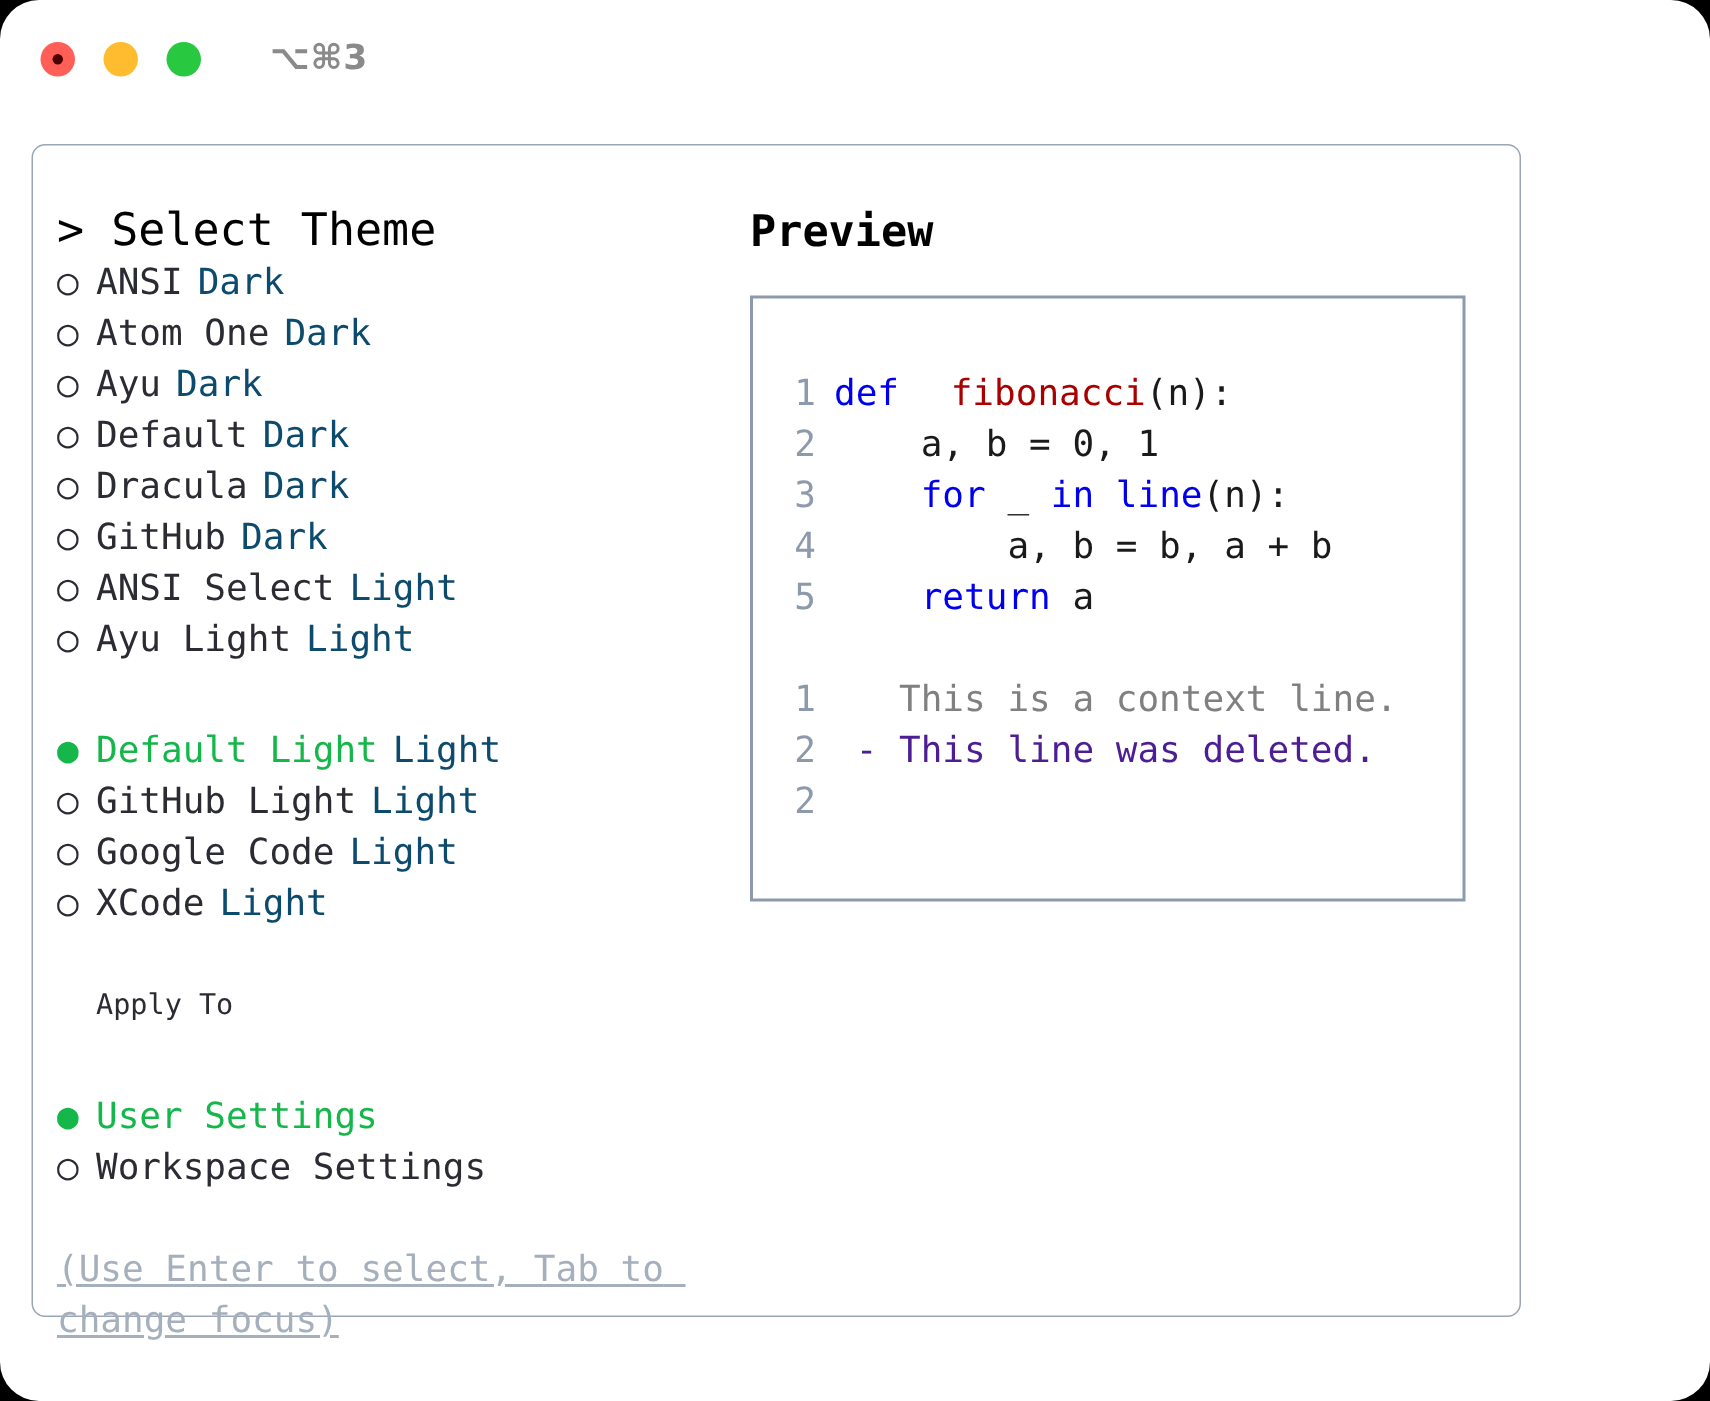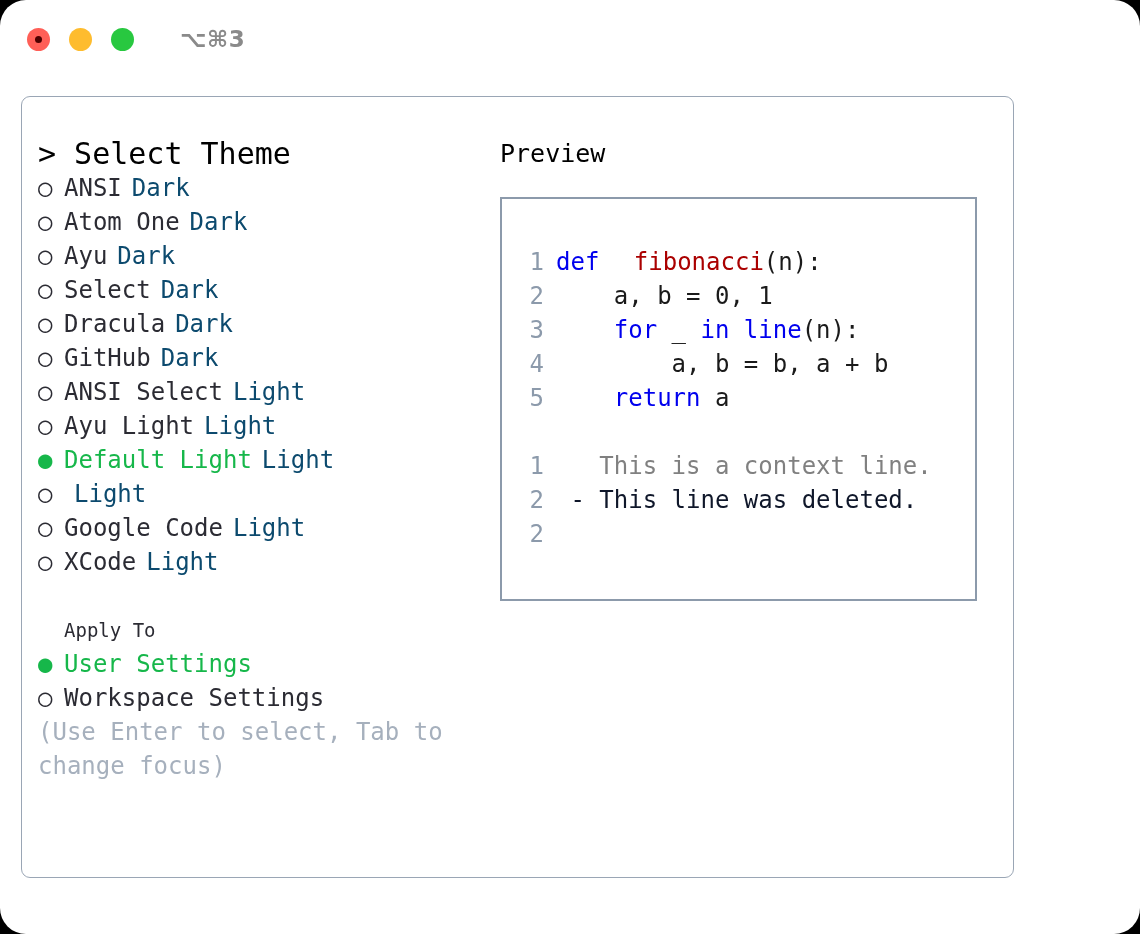--- a/index.html
+++ b/index.html
@@ -114,55 +114,57 @@
   }
   .bullet {
     display: inline-block;
     width: 26px;
     flex: 0 0 26px;
     font-size: 24px;
     color: #2b2b33;
   }
   .bullet.sel { color: #16b74a; }
   .opt-name { color: #2b2b33; }
-  .opt-row.selected .opt-name { color: #16b74a; }
+  .opt-row.selected .opt-name { color: #16b74a; margin-top: 40px; }
   .opt-kind {
     color: #0c4a6e;
     margin-left: 10px;
   }
 
   .section-gap { height: 34px; }
 
   .apply-title {
     font-size: 19px;
     line-height: 34px;
     color: #2b2b33;
     white-space: pre;
     padding-left: 26px;
   }
 
   .hint {
+    margin-top: 34px;
     font-size: 24px;
     line-height: 34px;
     color: #a6b0bd;
     width: 420px;
     white-space: pre-wrap;
     word-break: break-word;
+    text-decoration: underline;
   }
 
   
   .right-col {
     position: absolute;
     left: 478px;
     top: 40px;
     width: 500px;
   }
   .preview-title {
-    font-size: 25px;
-    font-weight: normal;
+    font-size: 29px;
+    font-weight: bold;
     color: #000000;
     line-height: 34px;
     white-space: pre;
   }
 
   .preview-box {
     margin-top: 26px;
     width: 477px;
     height: 404px;
     border: 2px solid #8c9aab;
@@ -186,21 +188,21 @@
     text-align: right;
     color: #8c9aab;
     margin-right: 12px;
   }
   .code-text { white-space: pre; }
 
   .tok-kw    { color: #0000ee; }
   .tok-fn    { color: #aa0000; margin-left: 20px; }
   .tok-plain { color: #1a1a1a; }
   .tok-ctx   { color: #808080; }
-  .tok-del   { color: #0f172a; margin-top: 31px; }
+  .tok-del   { color: #4c1d95; margin-top: 31px; }
   .tok-add   { color: #00cc00; }
 
   .blank-line { height: 34px; }
 </style>
 </head>
 <body>
 
 <div class="window">
 
   <div class="titlebar">
@@ -216,27 +218,27 @@
 
   <div class="panel">
     <div class="panel-inner">
 
       <div class="left-col">
         <div class="list-title">&gt; Select Theme</div>
         <div id="theme-items">
             <div class="opt-row"><span class="bullet">○</span><span class="opt-name">ANSI</span><span class="opt-kind">Dark</span></div>
             <div class="opt-row"><span class="bullet">○</span><span class="opt-name">Atom One</span><span class="opt-kind">Dark</span></div>
             <div class="opt-row"><span class="bullet">○</span><span class="opt-name">Ayu</span><span class="opt-kind">Dark</span></div>
-            <div class="opt-row"><span class="bullet">○</span><span class="opt-name">Select</span><span class="opt-kind">Dark</span></div>
+            <div class="opt-row"><span class="bullet">○</span><span class="opt-name">Default</span><span class="opt-kind">Dark</span></div>
             <div class="opt-row"><span class="bullet">○</span><span class="opt-name">Dracula</span><span class="opt-kind">Dark</span></div>
             <div class="opt-row"><span class="bullet">○</span><span class="opt-name">GitHub</span><span class="opt-kind">Dark</span></div>
             <div class="opt-row"><span class="bullet">○</span><span class="opt-name">ANSI Select</span><span class="opt-kind">Light</span></div>
             <div class="opt-row"><span class="bullet">○</span><span class="opt-name">Ayu Light</span><span class="opt-kind">Light</span></div>
             <div class="opt-row selected"><span class="bullet sel">●</span><span class="opt-name">Default Light</span><span class="opt-kind">Light</span></div>
-            <div class="opt-row"><span class="bullet">○</span><span class="opt-kind">Light</span></div>
+            <div class="opt-row"><span class="bullet">○</span><span class="opt-name">GitHub Light</span><span class="opt-kind">Light</span></div>
             <div class="opt-row"><span class="bullet">○</span><span class="opt-name">Google Code</span><span class="opt-kind">Light</span></div>
             <div class="opt-row"><span class="bullet">○</span><span class="opt-name">XCode</span><span class="opt-kind">Light</span></div>
           </div>
 
         <div class="section-gap"></div>
 
         <div class="apply-title">Apply To</div>
         <div id="apply-items">
             <div class="opt-row selected"><span class="bullet sel">●</span><span class="opt-name">User Settings</span></div>
             <div class="opt-row"><span class="bullet">○</span><span class="opt-name">Workspace Settings</span></div>

